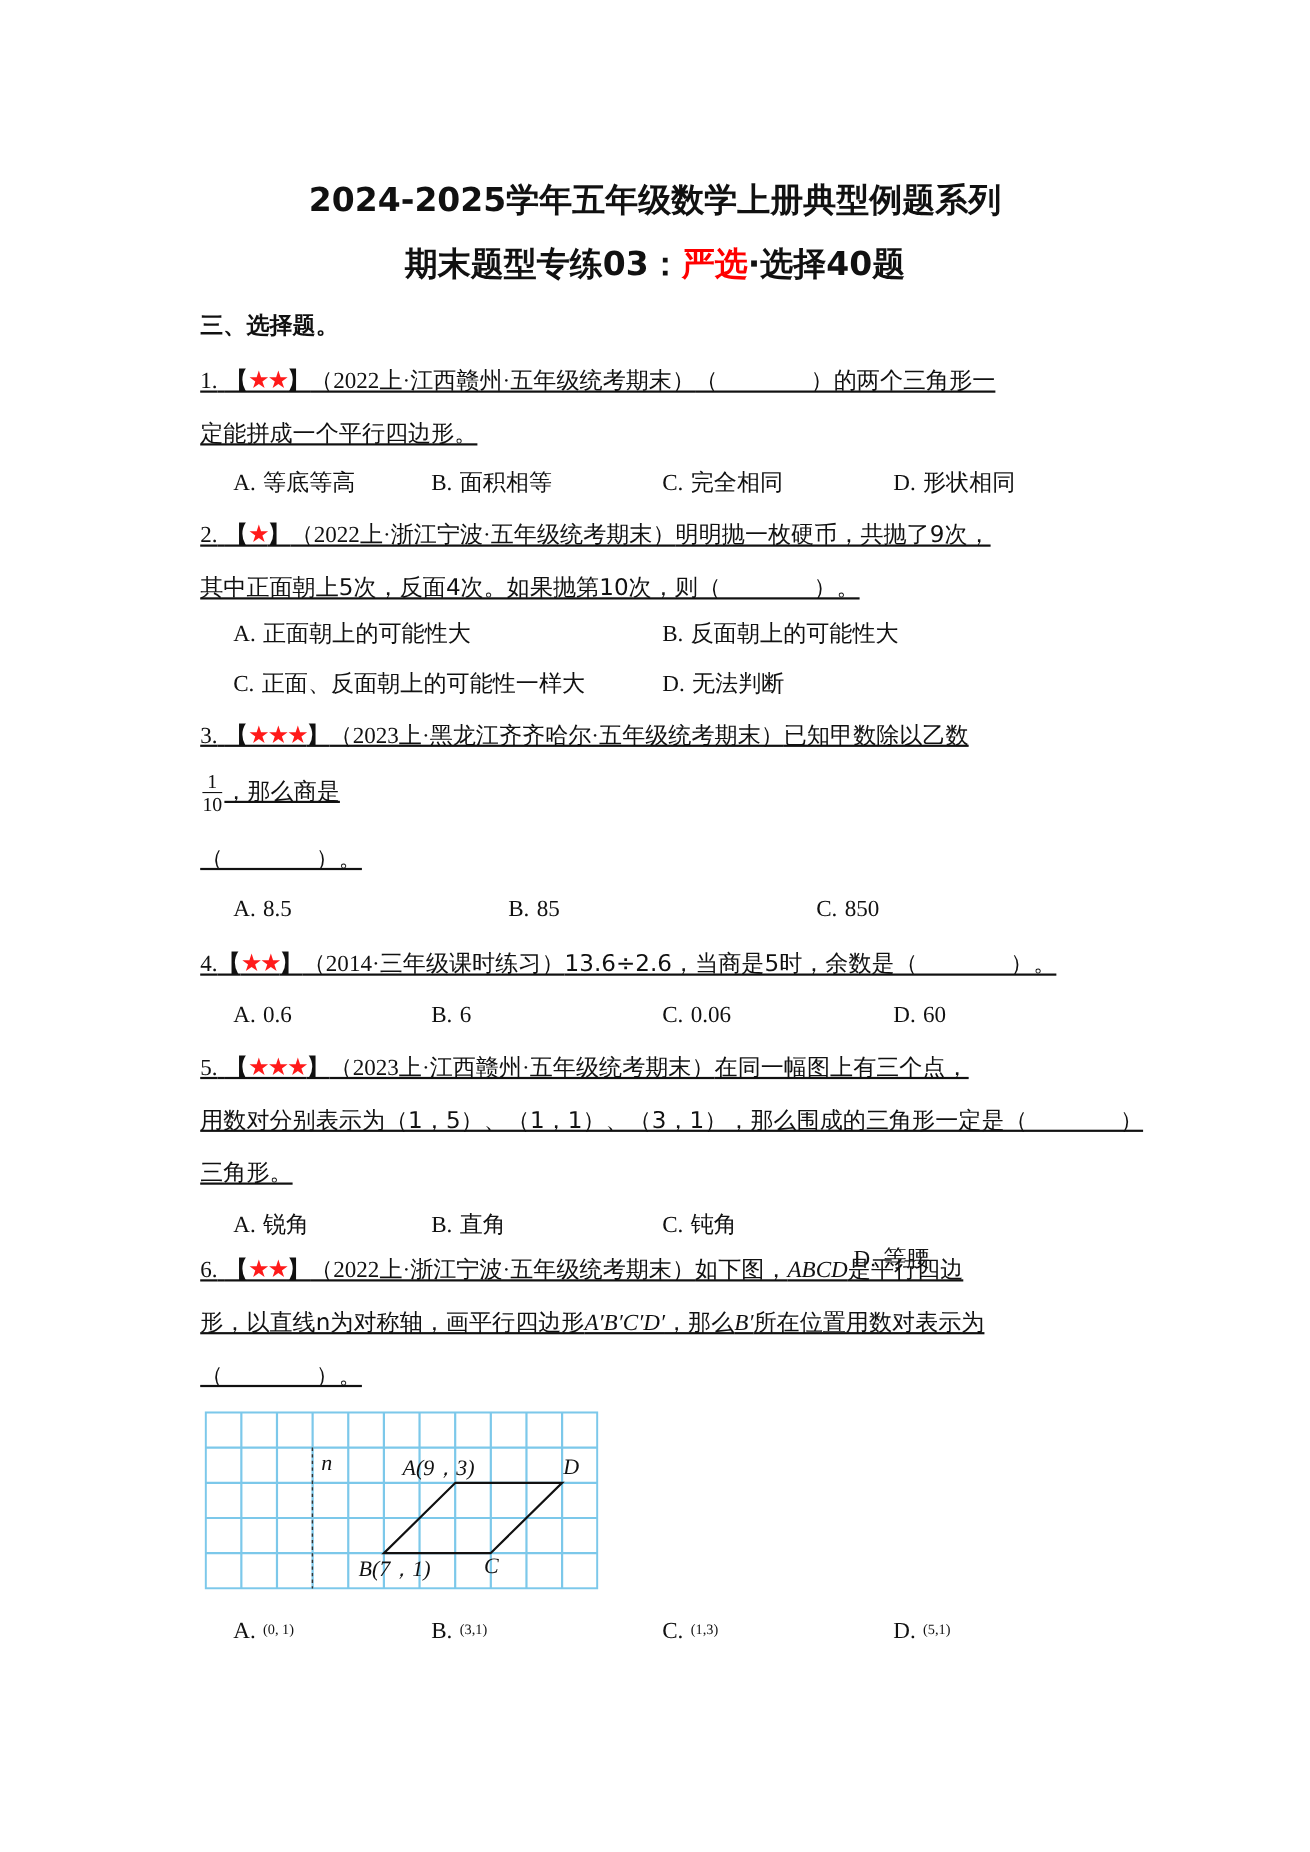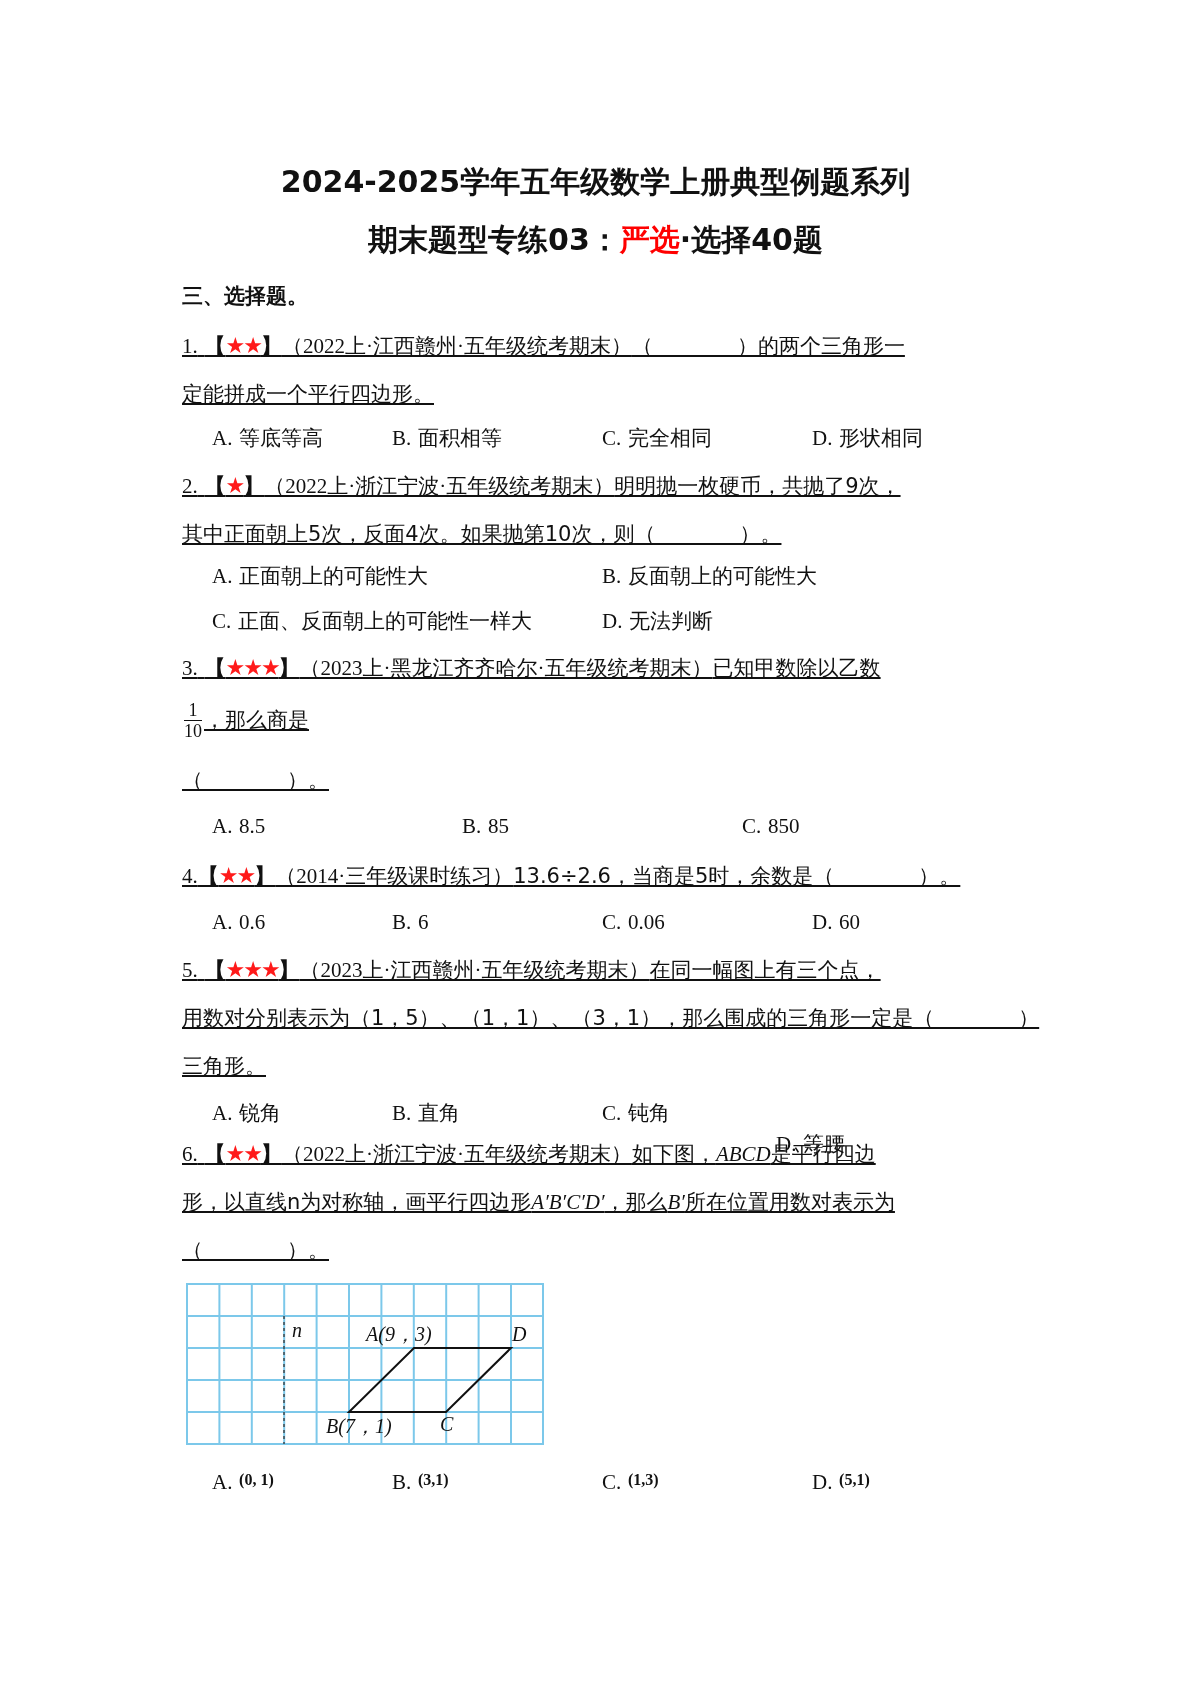--- a/index.html
+++ b/index.html
@@ -13,21 +13,21 @@
   .line { left:182px; font-size:21px; font-family:"DejaVu Sans","Liberation Sans",sans-serif;text-decoration:underline; }
   .line .num, .line .src, .opt .v { font-family:"Liberation Serif","DejaVu Serif",serif; }
   .stars { color:#ff1a1a; font-size:22px; letter-spacing:-2px; }
   .br { font-weight:bold; }
   .opt { font-size:21px; font-family:"DejaVu Sans","Liberation Sans",sans-serif; }
   .opt .k { font-family:"Liberation Serif","DejaVu Serif",serif; }
   .it { font-family:"Liberation Serif","DejaVu Serif",serif; font-style:italic; }
   .frac { display:inline-block; vertical-align:middle; text-align:center; font-family:"Liberation Serif",serif; font-size:18px; line-height:20px; margin:0 2px; }
   .frac .n { display:block; border-bottom:1px solid #111; padding:0 2px; }
   .frac .d { display:block; }
-  .small { font-family:"Liberation Serif",serif; font-size:16px; position:relative; top:-4px;font-weight:bold; }
+  .small { font-family:"Liberation Serif",serif; font-size:13px; position:relative; top:-4px; }
 </style>
 </head>
 <body>
 
 <div class="abs title" style="top:162px;">2024-2025学年五年级数学上册典型例题系列</div>
 <div class="abs title" style="top:220px;">
   <span>期末题型专练03：</span><span class="red">严选</span><span>·选择40题</span>
 </div>
 
 <div class="abs section" style="top:282px;">三、选择题。</div>

